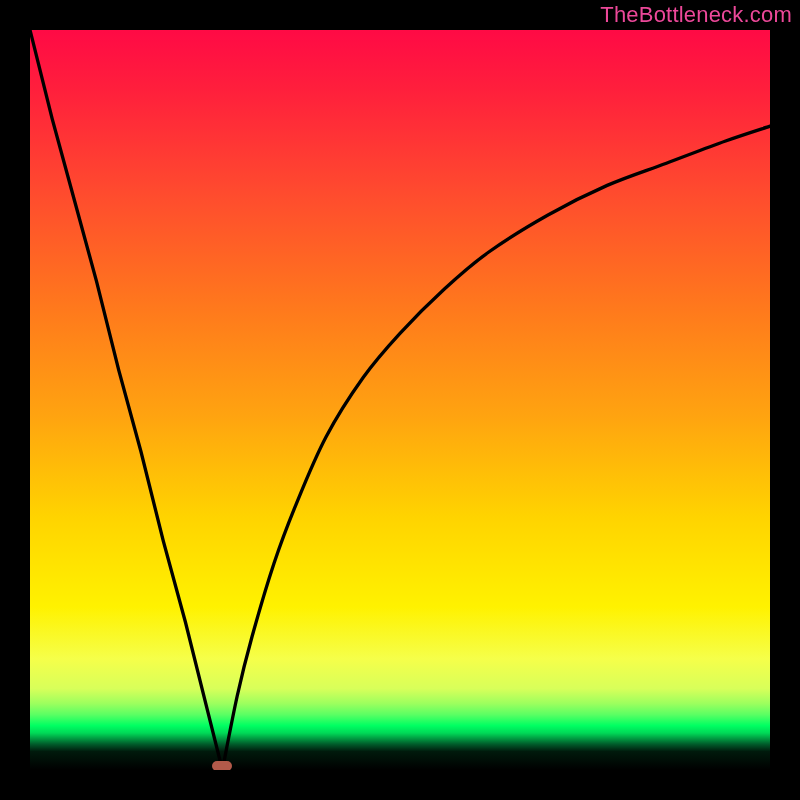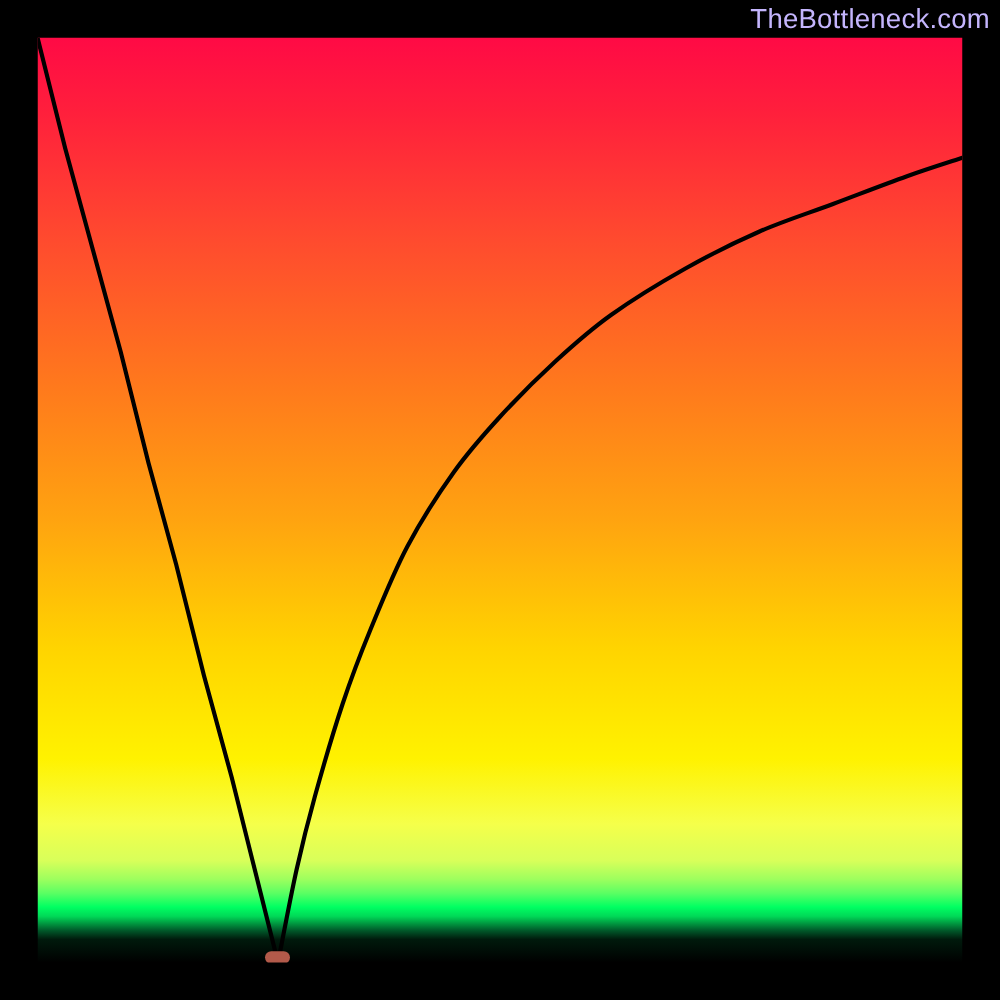--- a/index.html
+++ b/index.html
@@ -14,21 +14,21 @@
   .frame {
     position: relative;
     width: 800px;
     height: 800px;
     background: #000;
   }
   .watermark {
     position: absolute;
     top: 2px;
     right: 8px;
-    color: #c4b5fd;
+    color: #ec4899;
     font-size: 22px;
     letter-spacing: 0.2px;
     font-weight: 400;
   }
   .plot-area {
     position: absolute;
     left: 30px;
     top: 30px;
     width: 740px;
     height: 740px;

